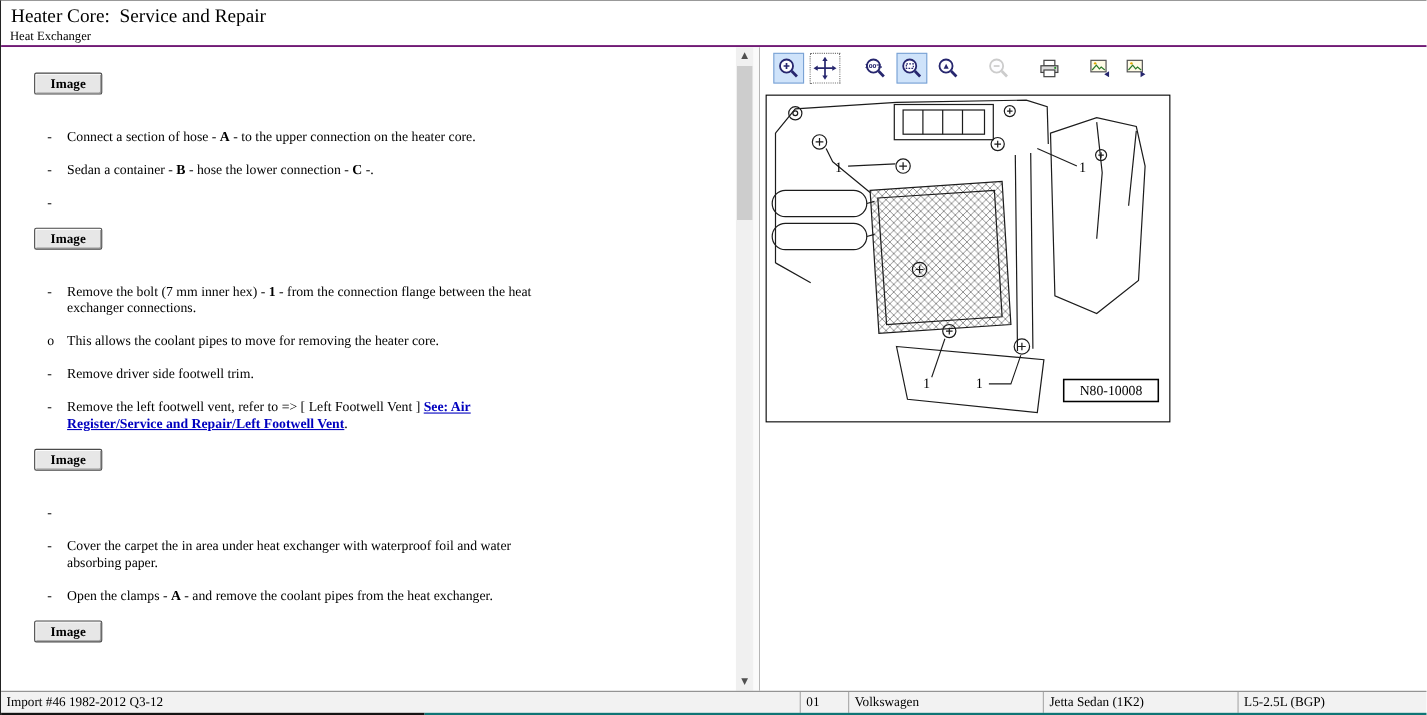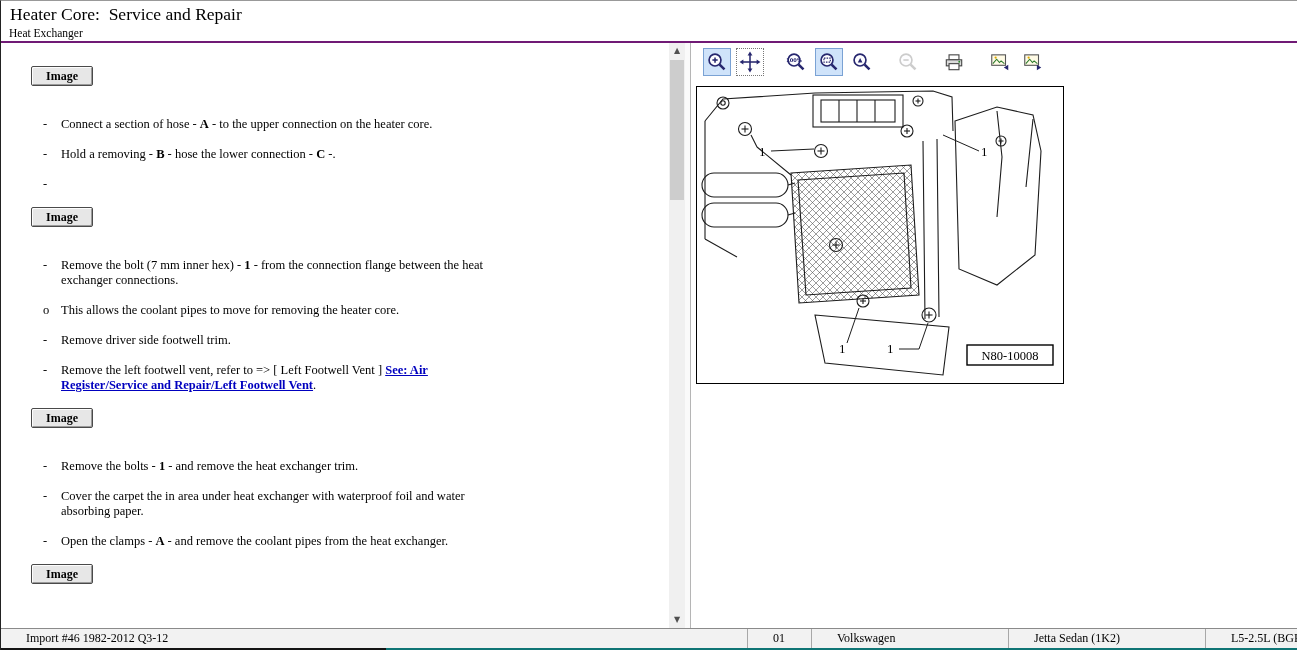--- a/index.html
+++ b/index.html
@@ -49,21 +49,21 @@
   .tb-btn.gap { margin-left:13px; }
   .tb-ic { display:flex; }
 
   
   .figure { position:absolute; left:5px; top:43px; width:368px; height:298px; border:1px solid #000; background:#fff; }
   .figure svg { display:block; }
 
   
   .statusbar { position:absolute; left:0; right:0; bottom:2px; height:20px; background:#f2f2f2;
                border-top:1px solid #8a8a8a; display:flex; font-size:12px; }
-  .sb-cell { border-right:1px solid #a8a8a8; padding-left:5px; line-height:19px; white-space:nowrap; overflow:hidden;margin-left:20px; }
+  .sb-cell { border-right:1px solid #a8a8a8; padding-left:5px; line-height:19px; white-space:nowrap; overflow:hidden; }
   .sb-cell.c0 { width:727px; }
   .sb-cell.c1 { width:44px; }
   .sb-cell.c2 { width:177px; }
   .sb-cell.c3 { width:177px; }
   .sb-cell.c4 { flex:1; border-right:none; }
 
   .bottom-strip { position:absolute; left:0; right:0; bottom:0; height:2px; display:flex; }
   .bs-black { width:385px; background:#141414; }
   .bs-teal { flex:1; background:#0f7575; }
 </style>
@@ -84,21 +84,21 @@
         <div class="content">
             <div class="sec">
     <button class="img-btn">Image</button>
     <div class="item-list">
                 <div class="item">
                   <span class="marker">-</span>
                   <span class="itext"><span>Connect a section of hose - </span><span style="font-weight: bold;">A</span><span> - to the upper connection on the heater core.</span></span>
                 </div>
                 <div class="item">
                   <span class="marker">-</span>
-                  <span class="itext"><span>Hold a removing - </span><span style="font-weight: bold;">B</span><span> - hose the lower connection - </span><span style="font-weight: bold;">C</span><span> -.</span></span>
+                  <span class="itext"><span>Sedan a container - </span><span style="font-weight: bold;">B</span><span> - hose the lower connection - </span><span style="font-weight: bold;">C</span><span> -.</span></span>
                 </div>
                 <div class="item">
                   <span class="marker">-</span>
                 </div>
               </div>
   </div>
             <div class="sec">
     <button class="img-btn">Image</button>
     <div class="item-list">
                 <div class="item">
@@ -117,21 +117,20 @@
                   <span class="marker">-</span>
                   <span class="itext"><span>Remove the left footwell vent, refer to =&gt; [ Left Footwell Vent ] </span><a href="#" class="doclink">See: Air Register/Service and Repair/Left Footwell Vent</a><span>.</span></span>
                 </div>
               </div>
   </div>
             <div class="sec">
     <button class="img-btn">Image</button>
     <div class="item-list">
                 <div class="item">
                   <span class="marker">-</span>
-                  <span class="itext"><span>Remove the bolts - </span><span style="font-weight: bold;">1</span><span> - and remove the heat exchanger trim.</span></span>
                 </div>
                 <div class="item">
                   <span class="marker">-</span>
                   <span class="itext"><span>Cover the carpet the in area under heat exchanger with waterproof foil and water absorbing paper.</span></span>
                 </div>
                 <div class="item">
                   <span class="marker">-</span>
                   <span class="itext"><span>Open the clamps - </span><span style="font-weight: bold;">A</span><span> - and remove the coolant pipes from the heat exchanger.</span></span>
                 </div>
               </div>

